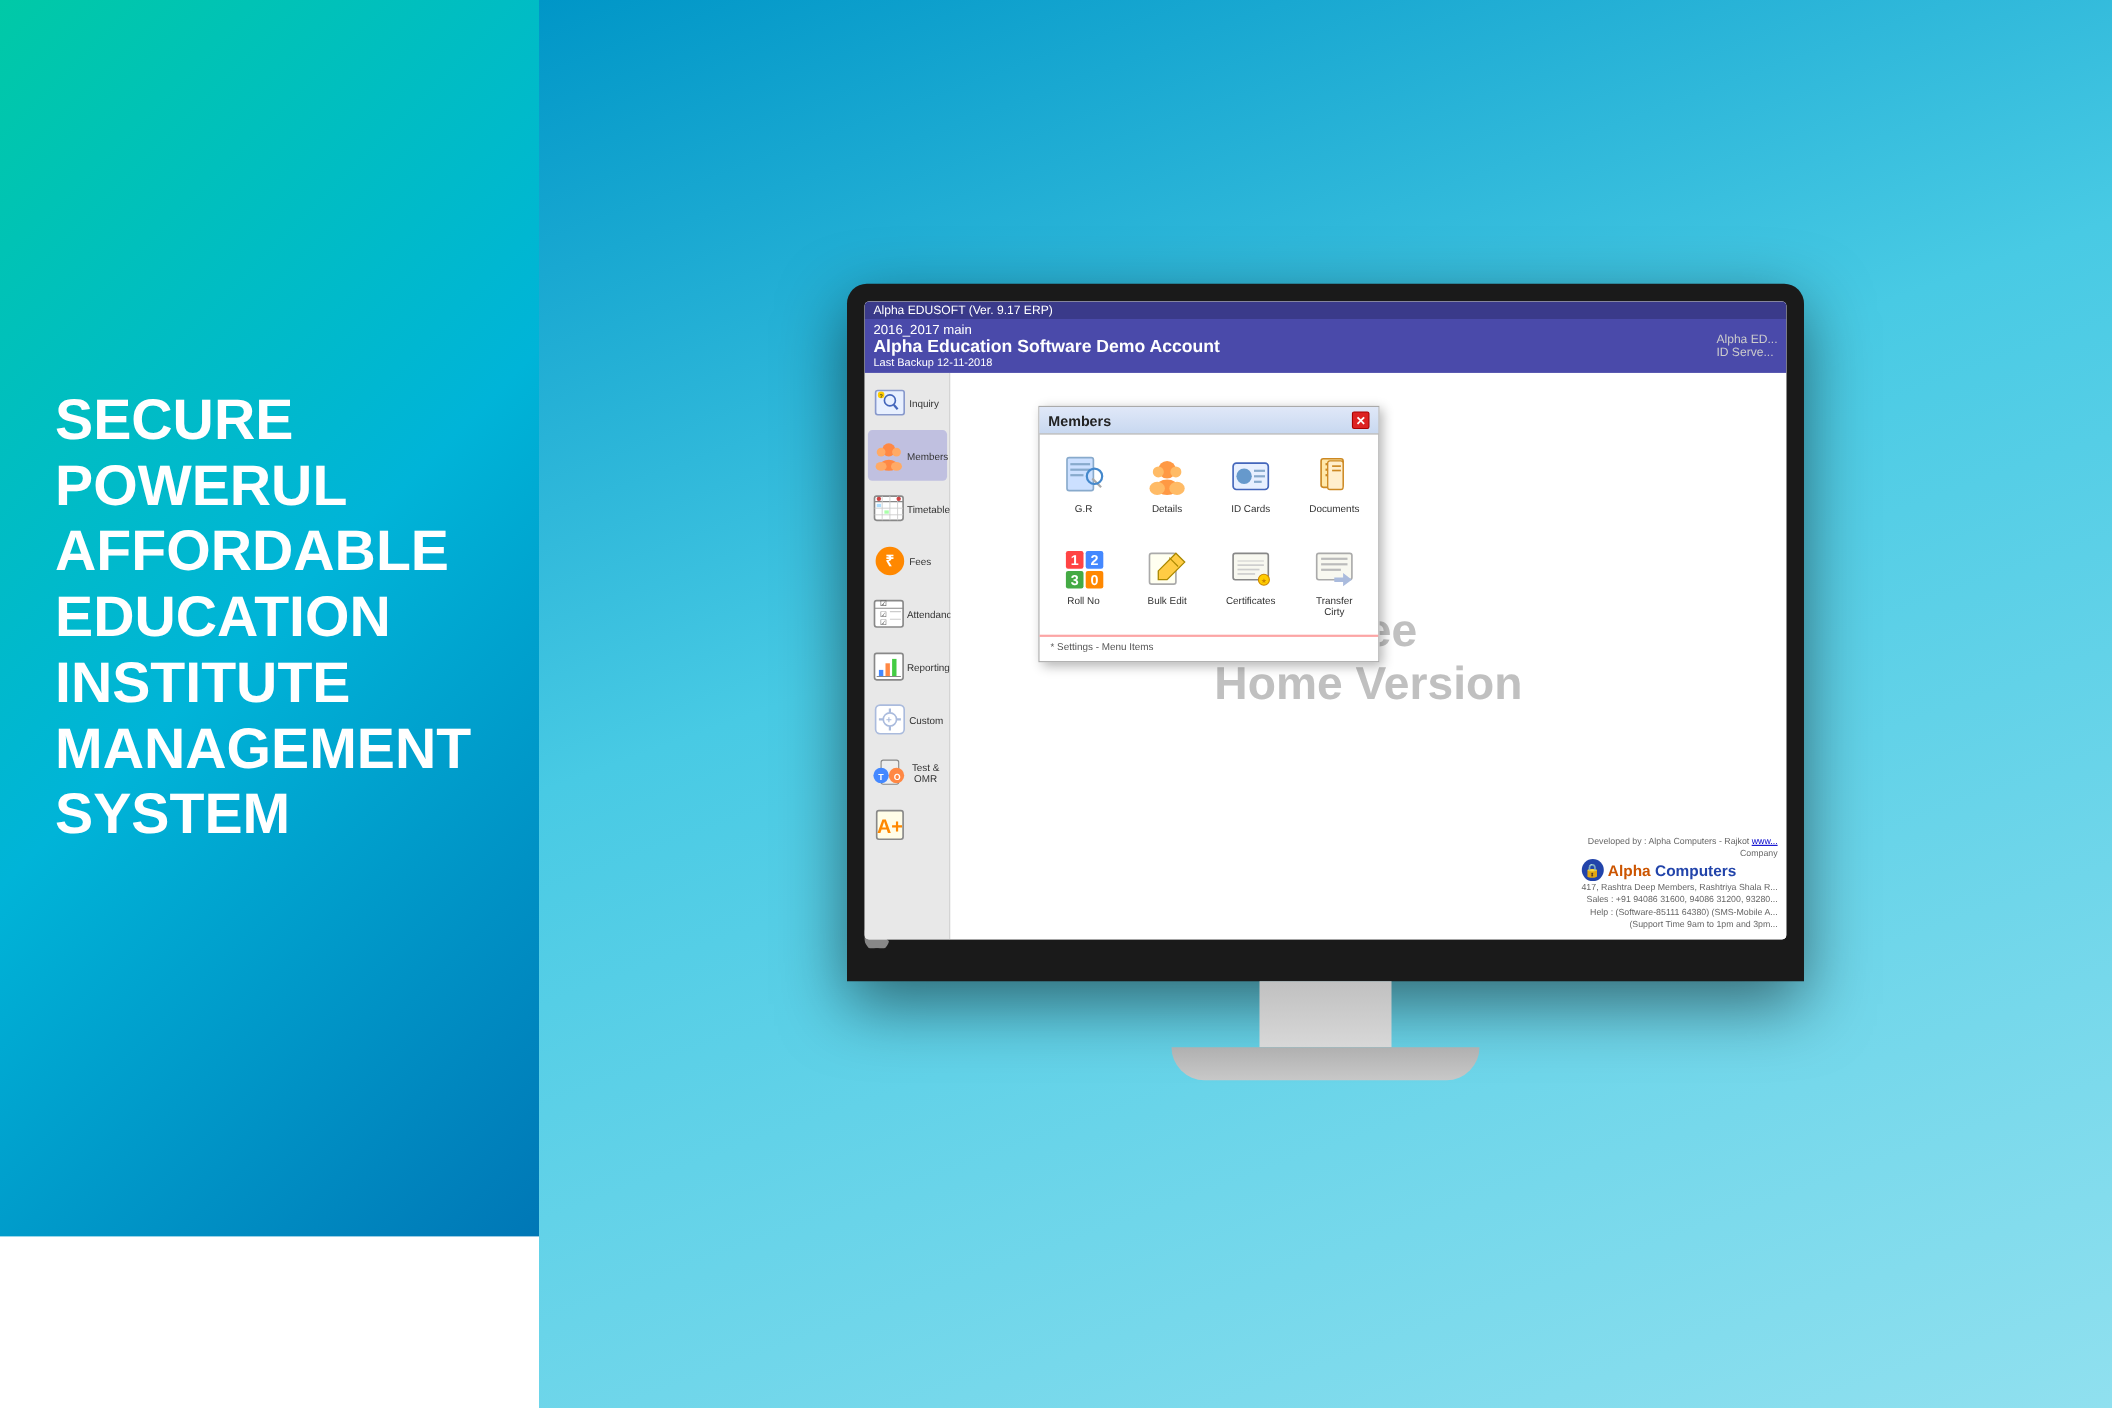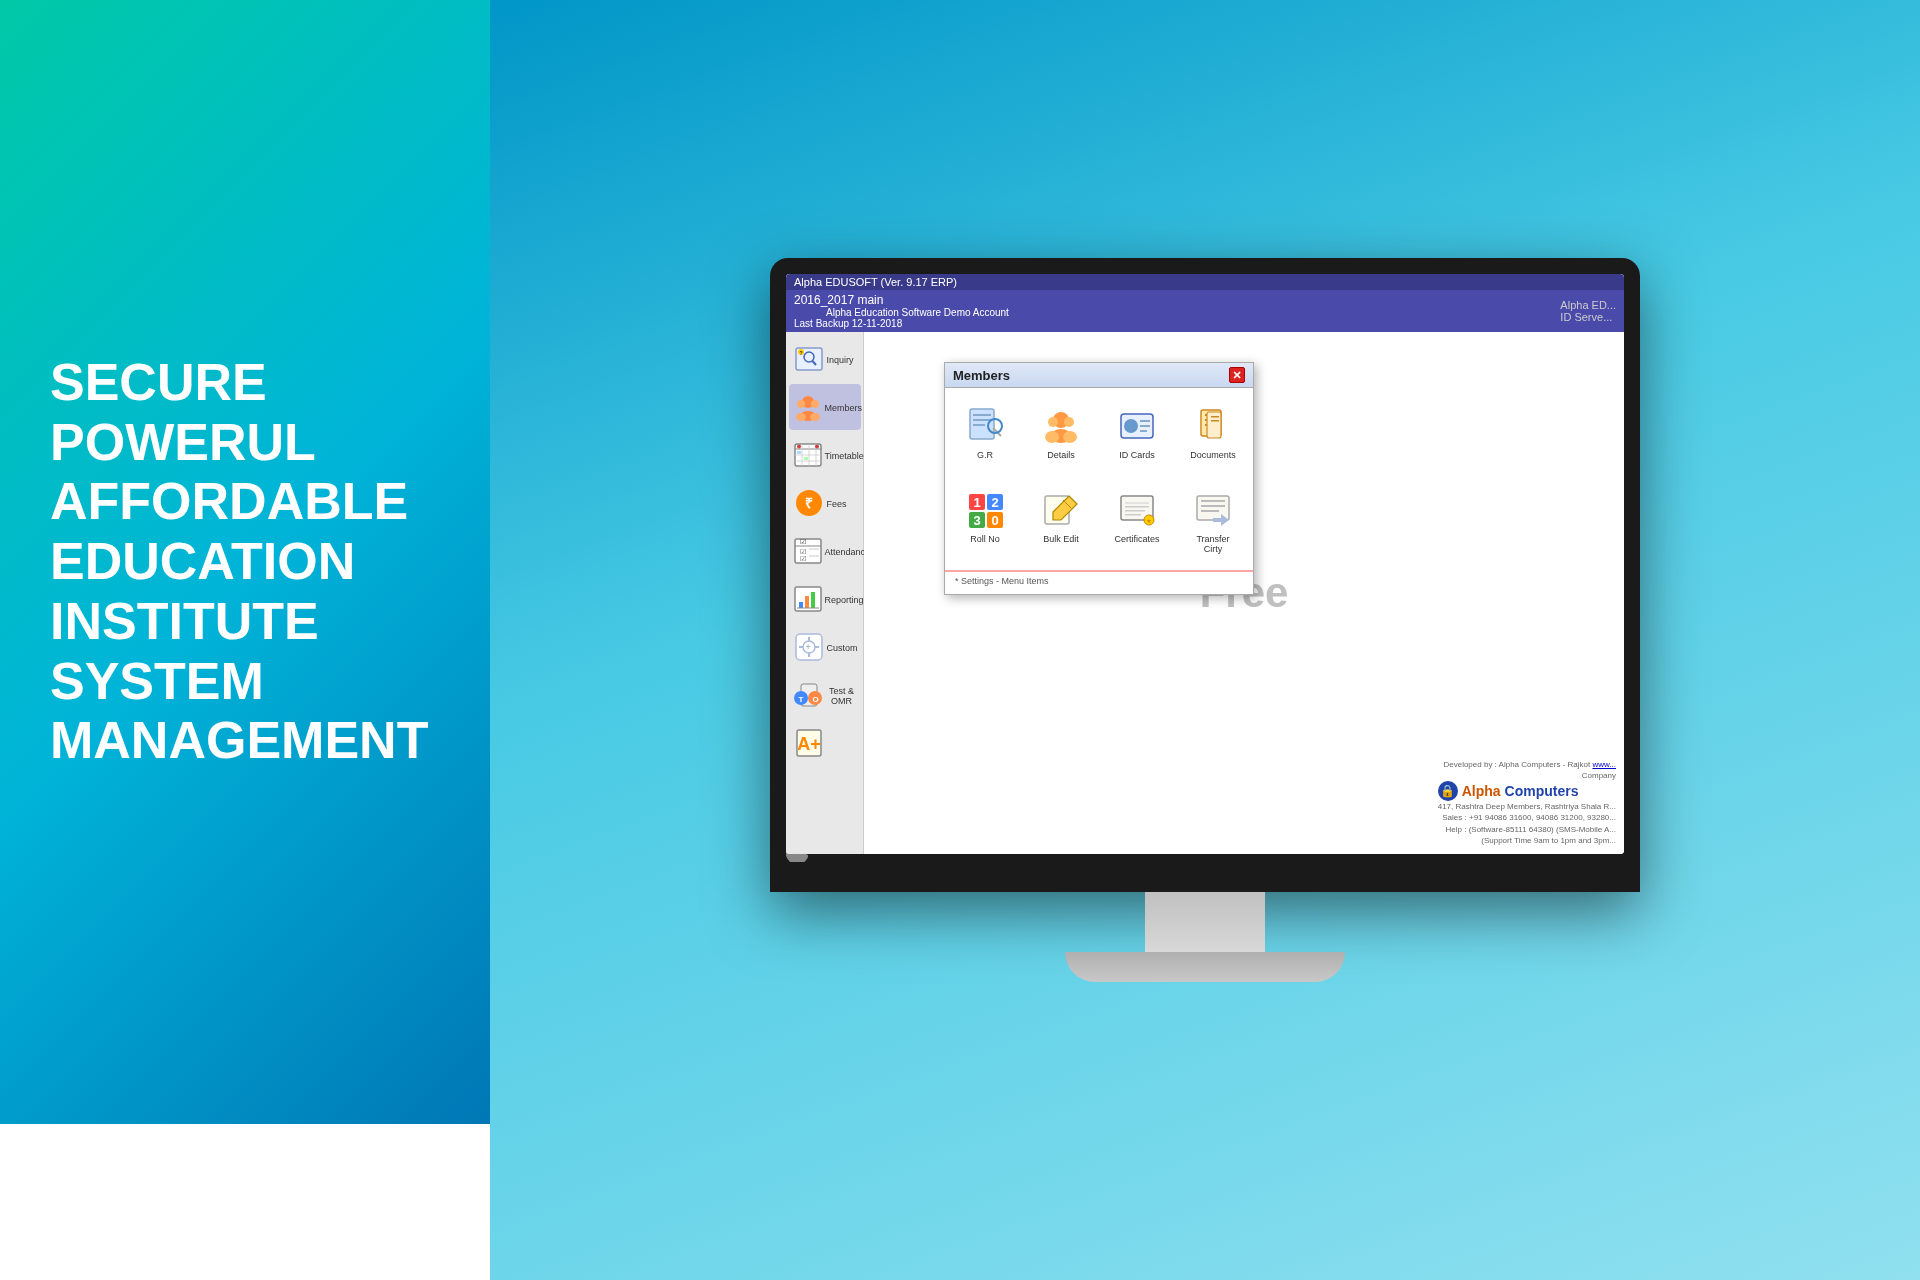--- a/index.html
+++ b/index.html
@@ -100,23 +100,22 @@
     .title-bar-main {
       background: #4a4aaa;
       color: white;
       padding: 3px 8px;
       font-size: 12px;
       display: flex;
       align-items: center;
       justify-content: space-between;
     }
     .title-bar-main .title-text {
-      font-size: 10px;
-      font-weight: normal;
-      margin-left: 32px;
+      font-size: 16px;
+      font-weight: bold;
     }
     .title-bar-main .subtitle {
       font-size: 10px;
     }
     .title-bar-right {
       font-size: 11px;
       color: #ccc;
     }
 
     
@@ -304,22 +303,22 @@
 </head>
 <body>
 
 <div class="left-panel">
   <div class="tagline">
     <div>SECURE</div>
     <div>POWERUL</div>
     <div>AFFORDABLE</div>
     <div>EDUCATION</div>
     <div>INSTITUTE</div>
+    <div>MANAGEMENT</div>
     <div>SYSTEM</div>
-    <div>MANAGEMENT</div>
   </div>
 </div>
 
 <div class="right-panel">
   <div class="monitor-wrapper">
     <div class="monitor-bezel">
 
       <div class="monitor-screen">
         <div class="app-window">
 
@@ -468,20 +467,21 @@
                 </div>
 
               </div>
 
             </div>
 
             <div class="content-area">
 
               <div class="watermark">
                 <div>Free</div>
+                <div>Home Version</div>
               </div>
 
               <div class="members-popup">
                 <div class="popup-title-bar">
                   <span class="popup-title">Members</span>
                   <div class="popup-close">✕</div>
                 </div>
                 <div class="popup-grid">
 
                   <div class="popup-item">

